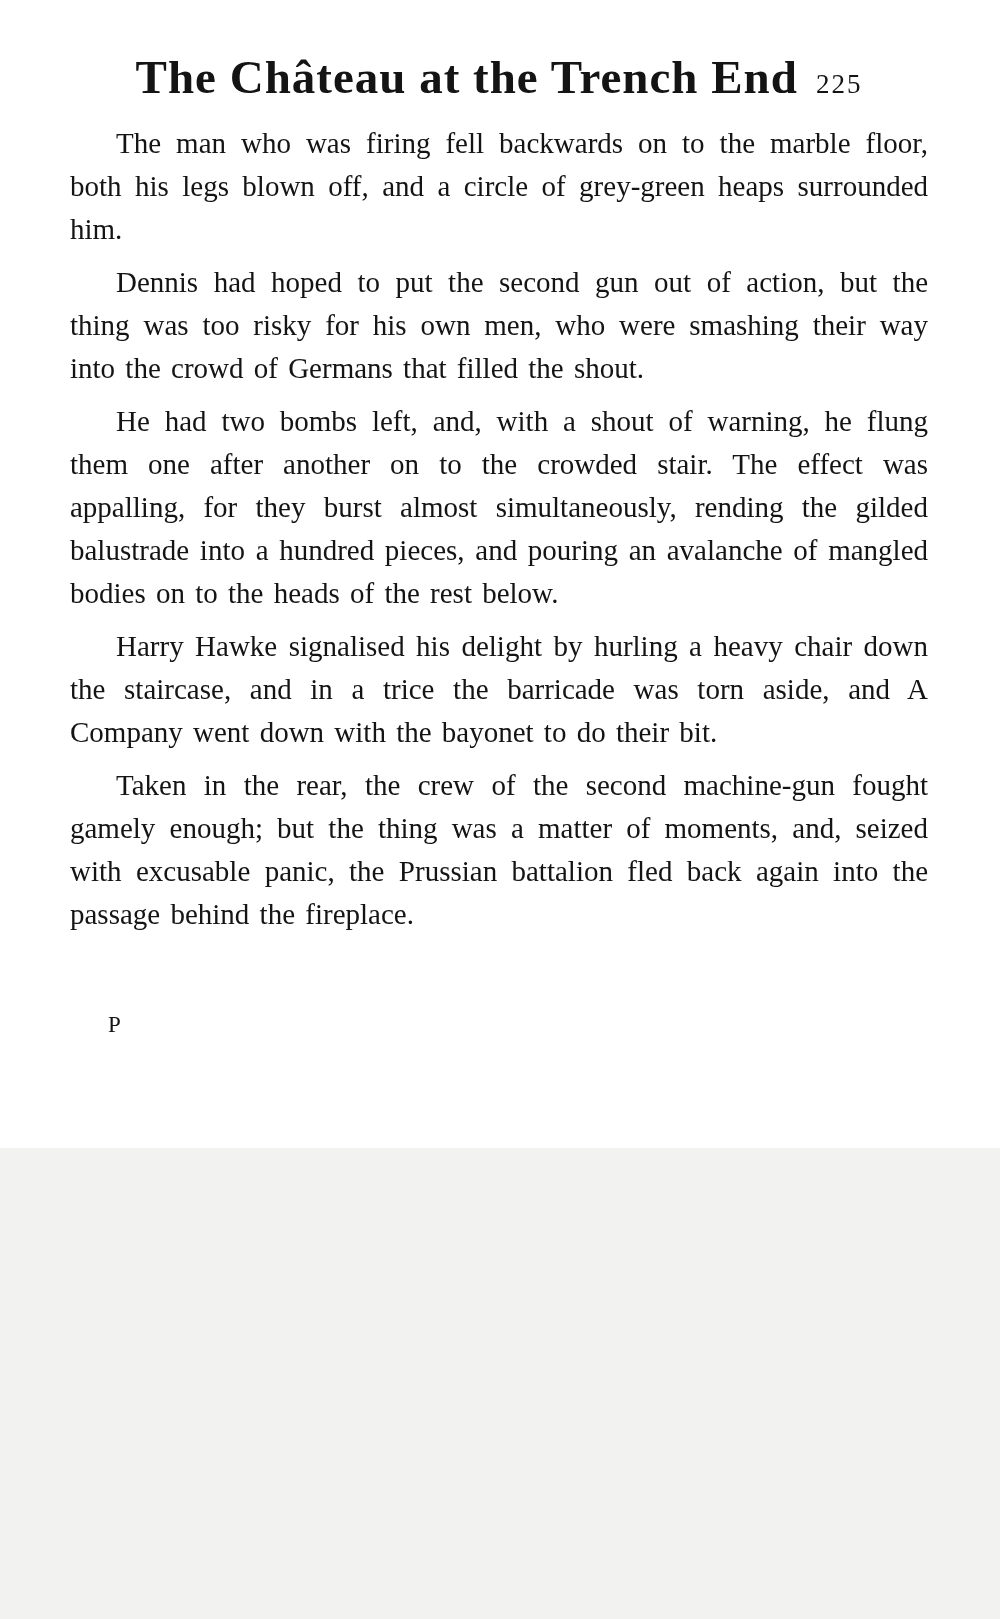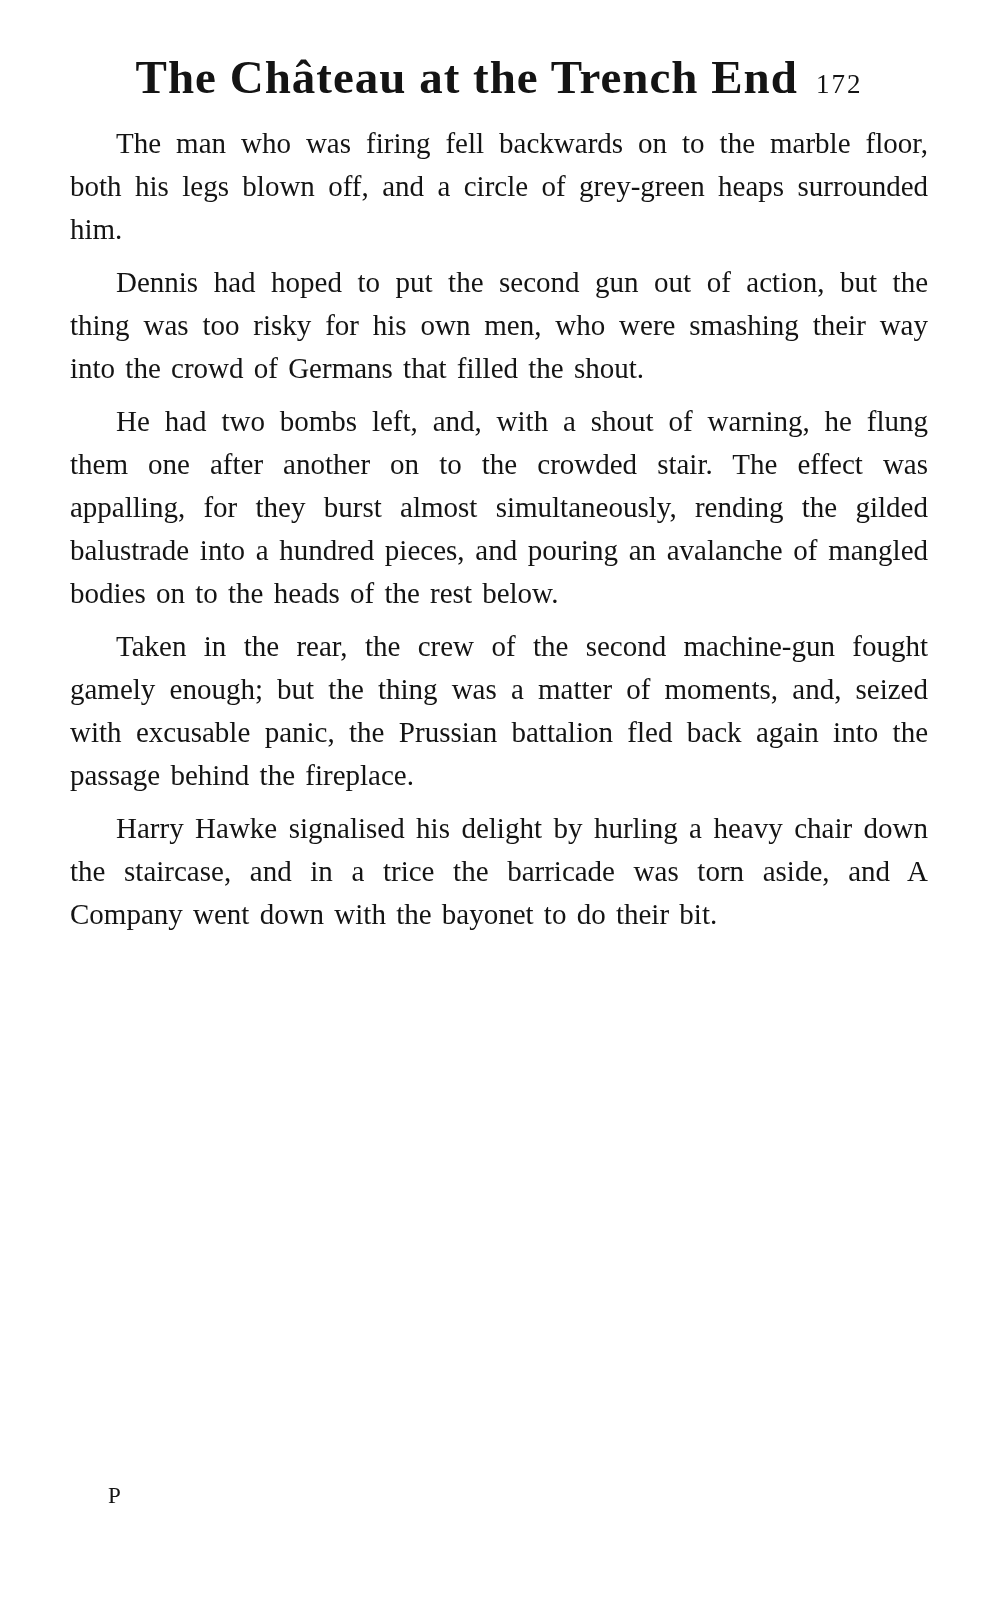--- a/index.html
+++ b/index.html
@@ -2,21 +2,21 @@
 <html><head>
 <meta charset="utf-8">
 <style>
   html, body {
     margin: 0;
     padding: 0;
     background: #f2f2f0;
   }
   .scan-page {
     width: 1000px;
-    height: 1619px;
+    height: 1148px;
     background: #ffffff;
     color: #141414;
     font-family: "Liberation Serif", "DejaVu Serif", serif;
     box-sizing: border-box;
     padding: 46px 62px 20px 60px;
     position: relative;
     overflow: hidden;
   }
   .title-row {
     display: flex;
@@ -53,26 +53,26 @@
     letter-spacing: 1px;
   }
 </style>
 </head>
 <body>
 
 <div class="scan-page">
 
   <div class="title-row">
     <span class="page-title">The Château at the Trench End</span>
-    <span class="page-number">172</span>
+    <span class="page-number">225</span>
   </div>
 
   <div class="body-text">
     <p>The man who was firing fell backwards on to the marble floor, both his legs blown off, and a circle of grey-green heaps surrounded him.</p>
     <p>Dennis had hoped to put the second gun out of action, but the thing was too risky for his own men, who were smashing their way into the crowd of Germans that filled the shout.</p>
     <p>He had two bombs left, and, with a shout of warning, he flung them one after another on to the crowded stair.  The effect was appalling, for they burst almost simultaneously, rending the gilded balustrade into a hundred pieces, and pouring an avalanche of mangled bodies on to the heads of the rest below.</p>
+    <p>Harry Hawke signalised his delight by hurling a heavy chair down the staircase, and in a trice the barricade was torn aside, and A Company went down with the bayonet to do their bit.</p>
     <p>Taken in the rear, the crew of the second machine-gun fought gamely enough; but the thing was a matter of moments, and, seized with excusable panic, the Prussian battalion fled back again into the passage behind the fireplace.</p>
-    <p>Harry Hawke signalised his delight by hurling a heavy chair down the staircase, and in a trice the barricade was torn aside, and A Company went down with the bayonet to do their bit.</p>
   </div>
 
   <span class="signature-mark">P</span>
 
 </div>
 
 </body></html>

